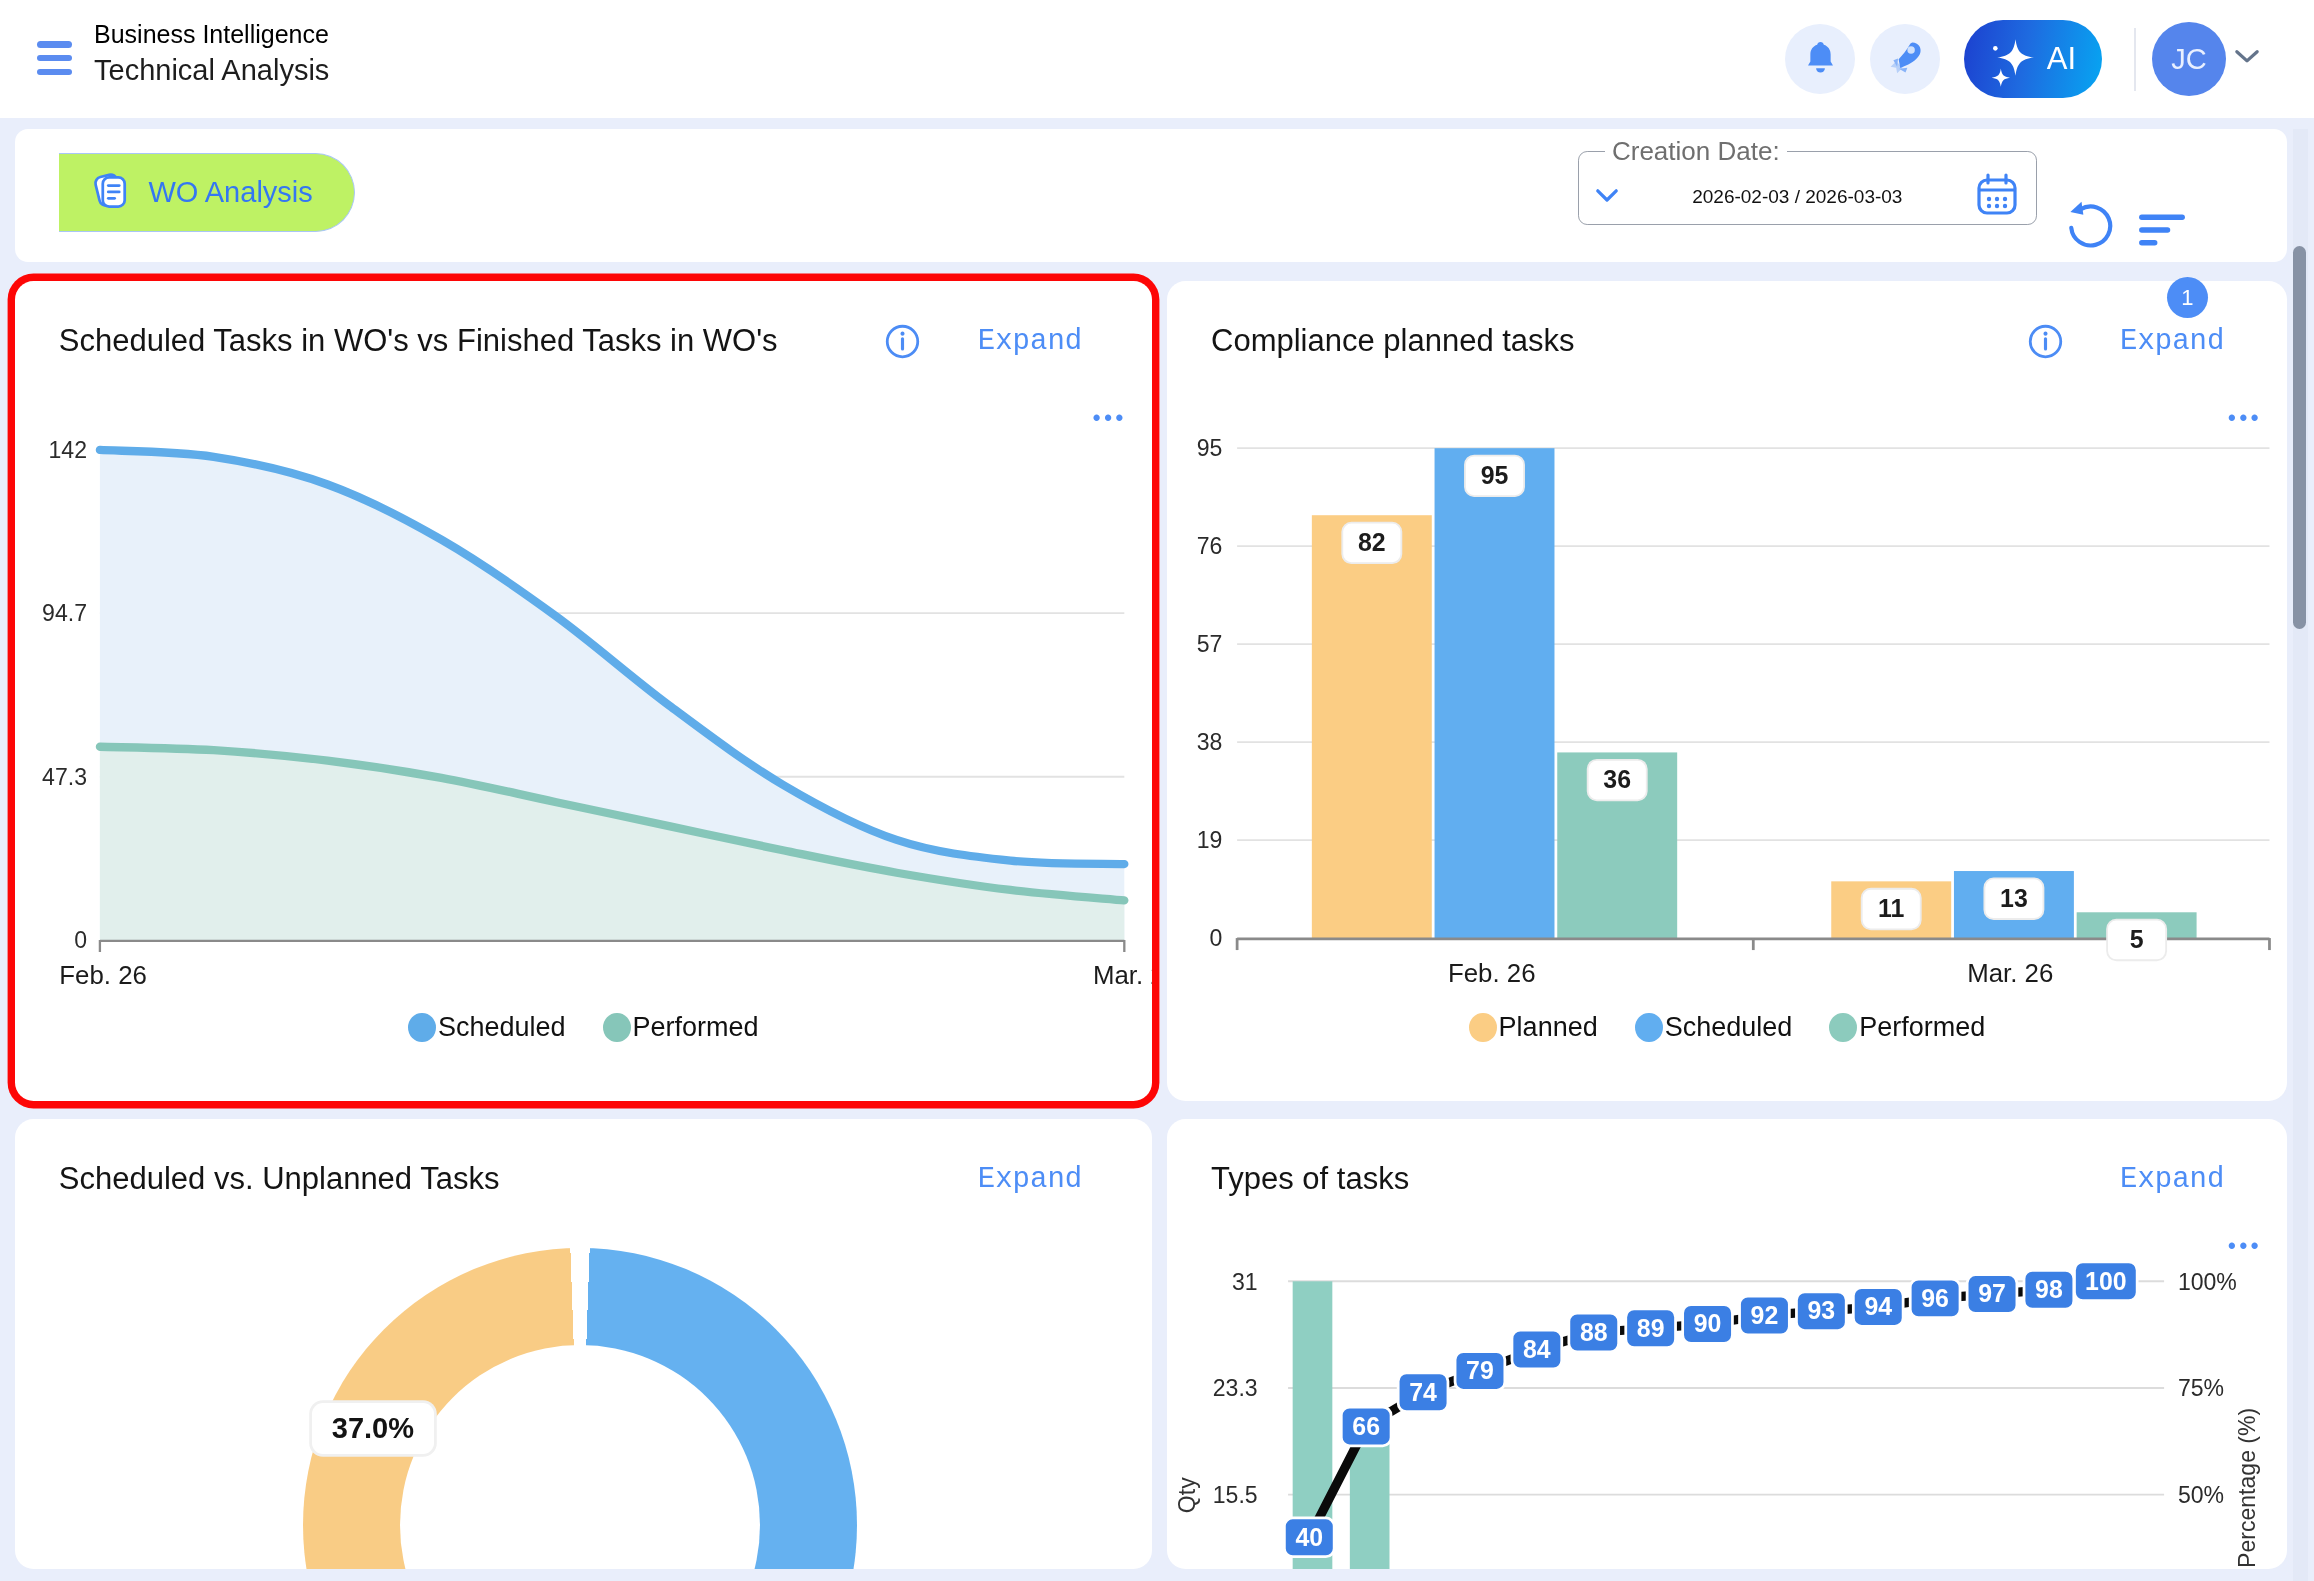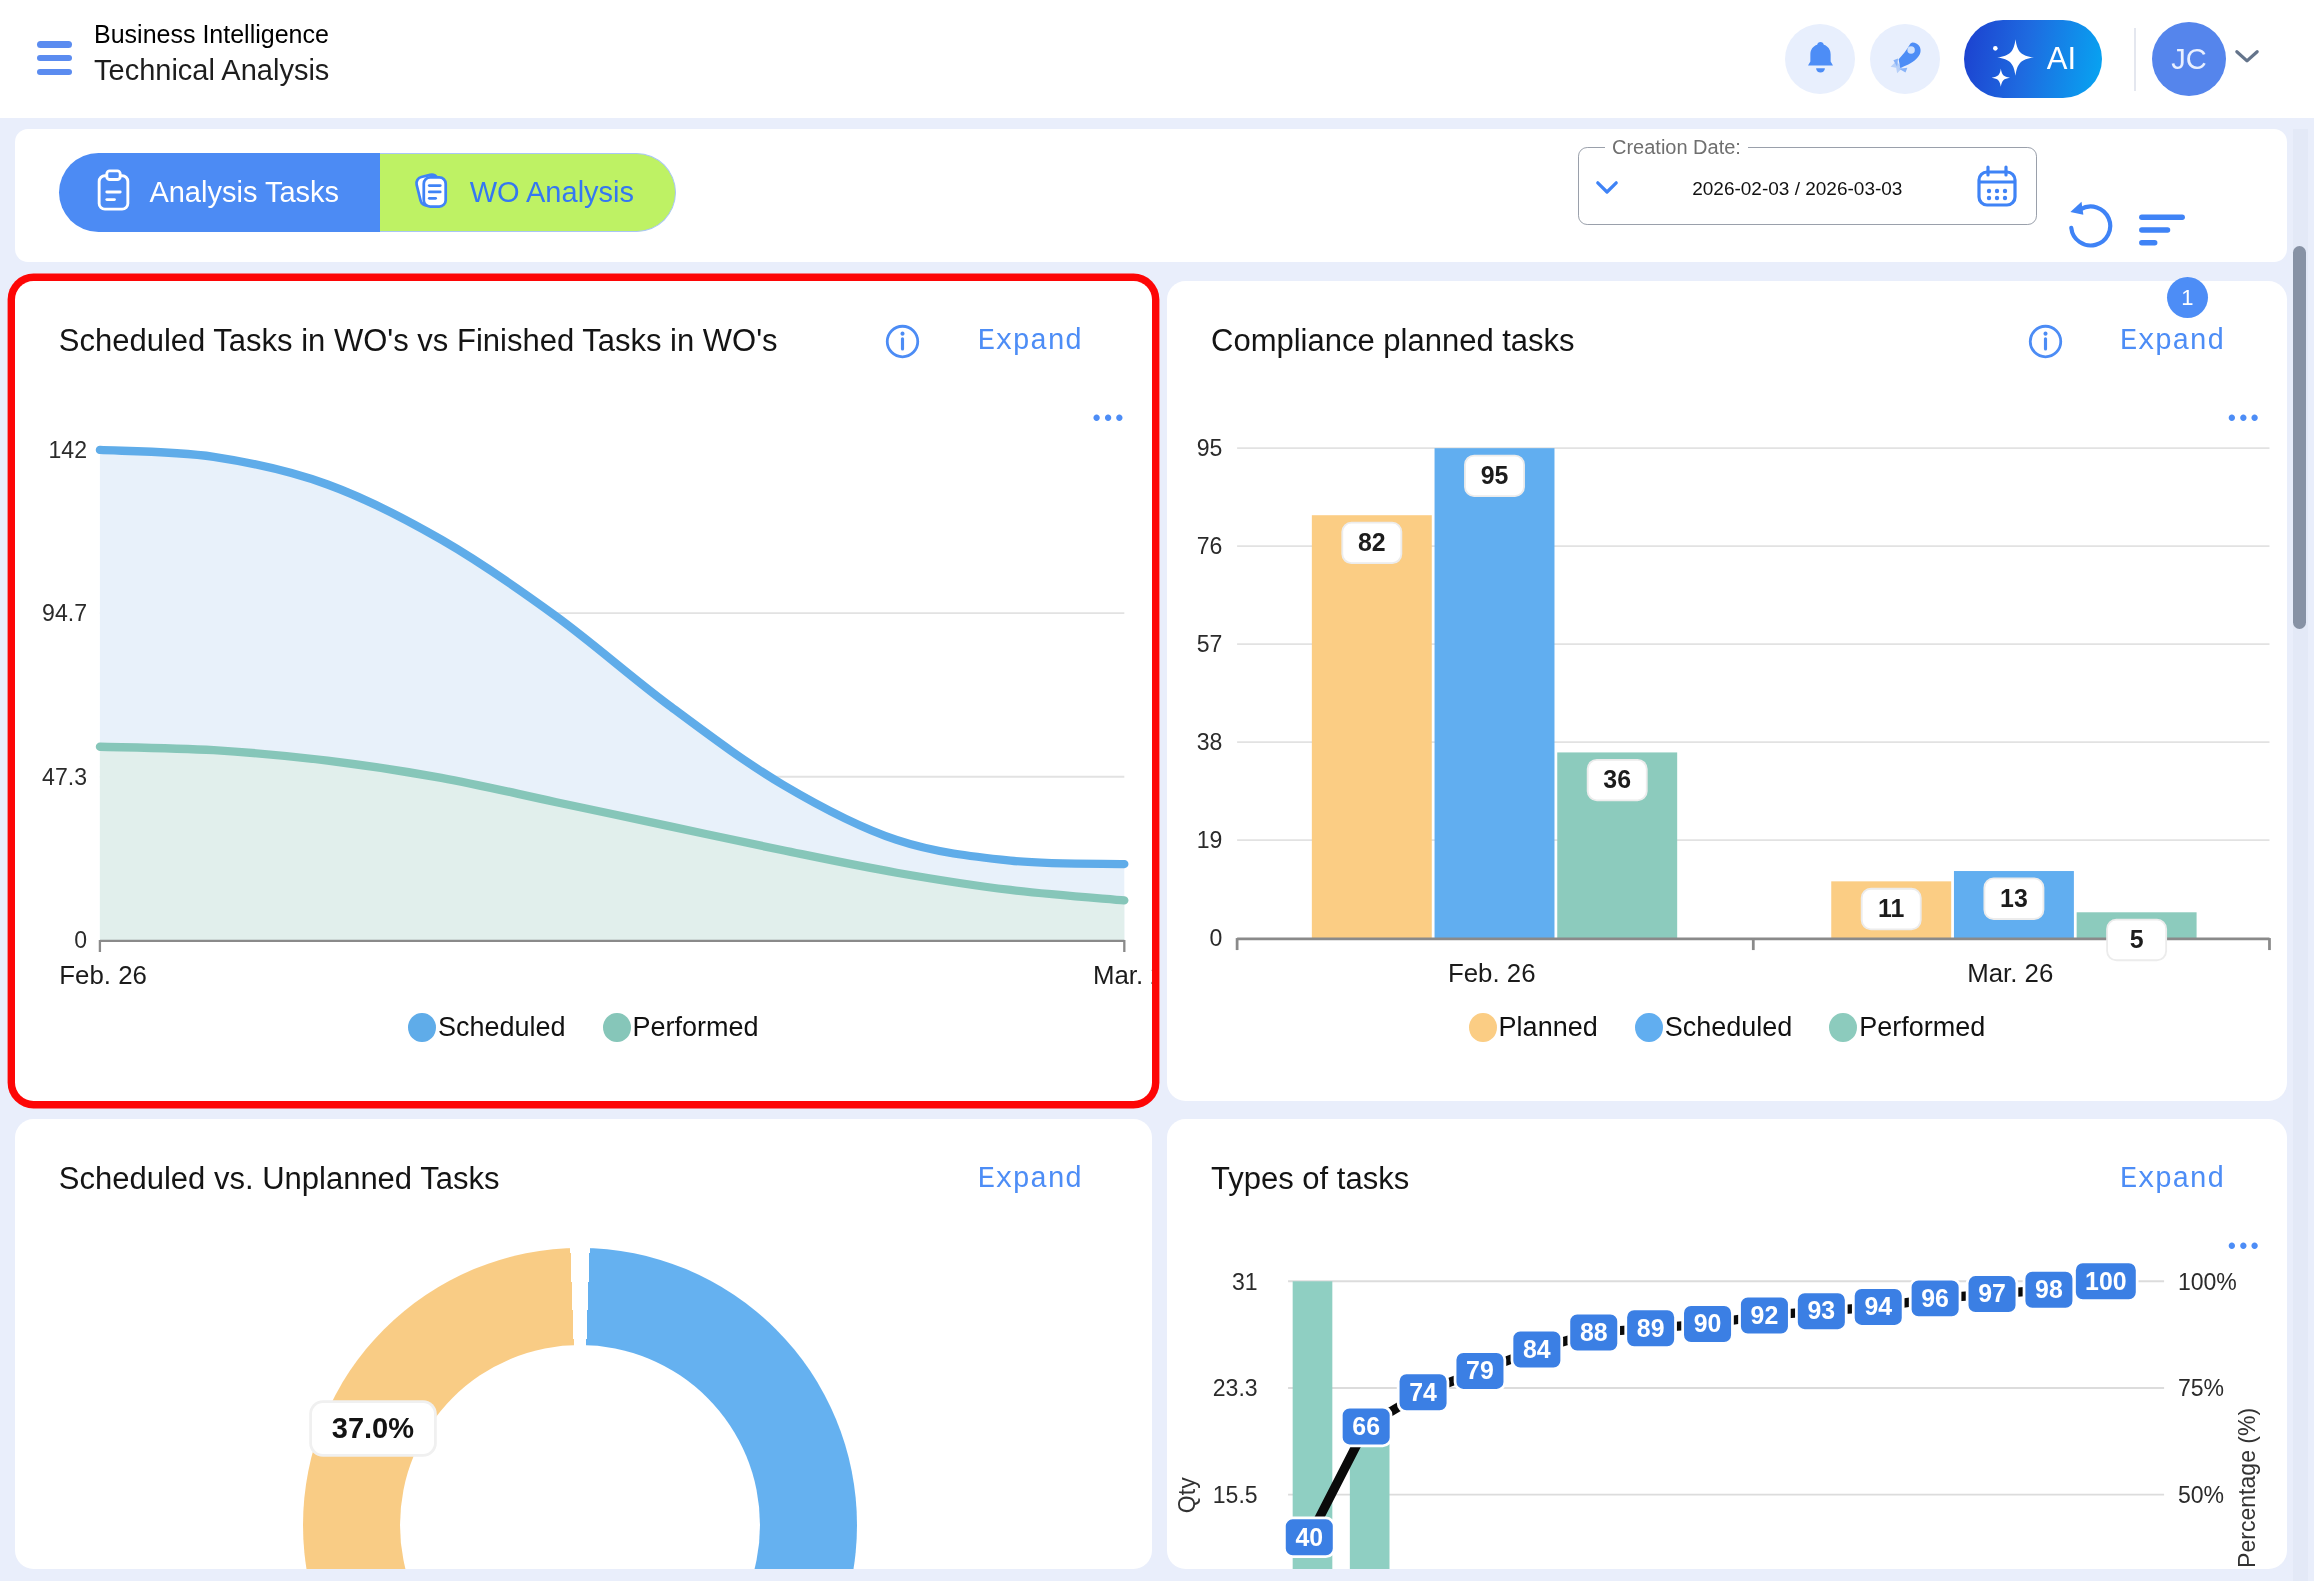--- a/index.html
+++ b/index.html
@@ -26,21 +26,21 @@
   
   .toolbar{position:absolute;left:14.8px;top:129px;width:2272px;height:133px;background:#ffffff;border-radius:13px;}
   .tabs{position:absolute;left:44px;top:24px;height:79px;display:flex;}
   .tab{height:79px;display:flex;align-items:center;gap:16.6px;box-sizing:border-box;cursor:pointer;}
   .tab-active{background:#4c8bf4;color:#fff;border-radius:40px 0 0 40px;padding:0 41px 0 35px;}
   .tab-inactive{background:#bef264;color:#3477f2;border:1.8px solid #a9c6f7;border-left:none;
                 border-radius:0 40px 40px 0;padding:0 41px 0 31px;}
   .tab-label{font-size:29px;white-space:nowrap;}
   .datefield{position:absolute;left:1563px;top:7.4px;width:459px;height:89px;border:1.8px solid #9aa0ab;
              border-radius:9.2px;margin:0;padding:0 16.6px;box-sizing:border-box;}
-  .datefield legend{font-size:20px;color:#6f6f6f;padding:0 7.4px;margin-left:9.2px;}
+  .datefield legend{font-size:26px;color:#6f6f6f;padding:0 7.4px;margin-left:9.2px;}
   .date-row{display:flex;align-items:center;height:59px;}
   .date-text{flex:1;text-align:center;font-size:19px;color:#111;}
   .round-icon-btn{position:absolute;width:74px;height:74px;display:flex;align-items:center;justify-content:center;cursor:pointer;}
   .refresh-btn{left:2036px;top:61px;}
   .filter-btn{left:2110px;top:65px;}
   .filter-badge{position:absolute;left:2152px;top:148px;width:41px;height:41px;border-radius:50%;background:#4d8df6;
                 color:#fff;font-size:22px;display:flex;align-items:center;justify-content:center;z-index:3;}
   .sliders-btn{left:2185px;top:154px;position:absolute;width:74px;height:74px;border-radius:50%;background:#ededed;
                display:flex;align-items:center;justify-content:center;cursor:pointer;}
   .filter-badge{top:148px;}
@@ -118,31 +118,20 @@
       </div>
     <div class="avatar-chevron">
       <svg width="28" height="16.6" viewBox="0 0 30 18">
           <polyline points="4,4 15,14 26,4" fill="none" stroke="#64748b" stroke-width="3.5" stroke-linecap="round" stroke-linejoin="round"></polyline>
         </svg>
     </div>
   </div>
 
   <div class="toolbar">
     <div class="tabs">
-      <div class="tab tab-active">
-        <span>
-          <svg width="39" height="44" viewBox="0 0 40 46" fill="none" stroke="#ffffff" stroke-width="3" stroke-linecap="round">
-            <rect x="5" y="7" width="30" height="35" rx="6"></rect>
-            <rect x="13" y="2" width="14" height="9" rx="3" fill="#4c8bf4"></rect>
-            <line x1="13" y1="24" x2="27" y2="24"></line>
-              <line x1="13" y1="32" x2="21" y2="32"></line>
-          </svg>
-        </span>
-        <span class="tab-label">Analysis Tasks</span>
-      </div>
       <div class="tab tab-inactive">
         <span>
           <svg width="42" height="44" viewBox="0 0 46 46" fill="none" stroke="#3f83f6" stroke-width="3" stroke-linecap="round">
             <rect x="8" y="6" width="24" height="32" rx="7" transform="rotate(-14 20 22)" fill="#ffffff"></rect>
             <rect x="14" y="8" width="24" height="32" rx="7" fill="#ffffff"></rect>
             <line x1="20" y1="17" x2="32" y2="17"></line>
               <line x1="20" y1="24" x2="32" y2="24"></line>
               <line x1="20" y1="31" x2="27" y2="31"></line>
           </svg>
         </span>

